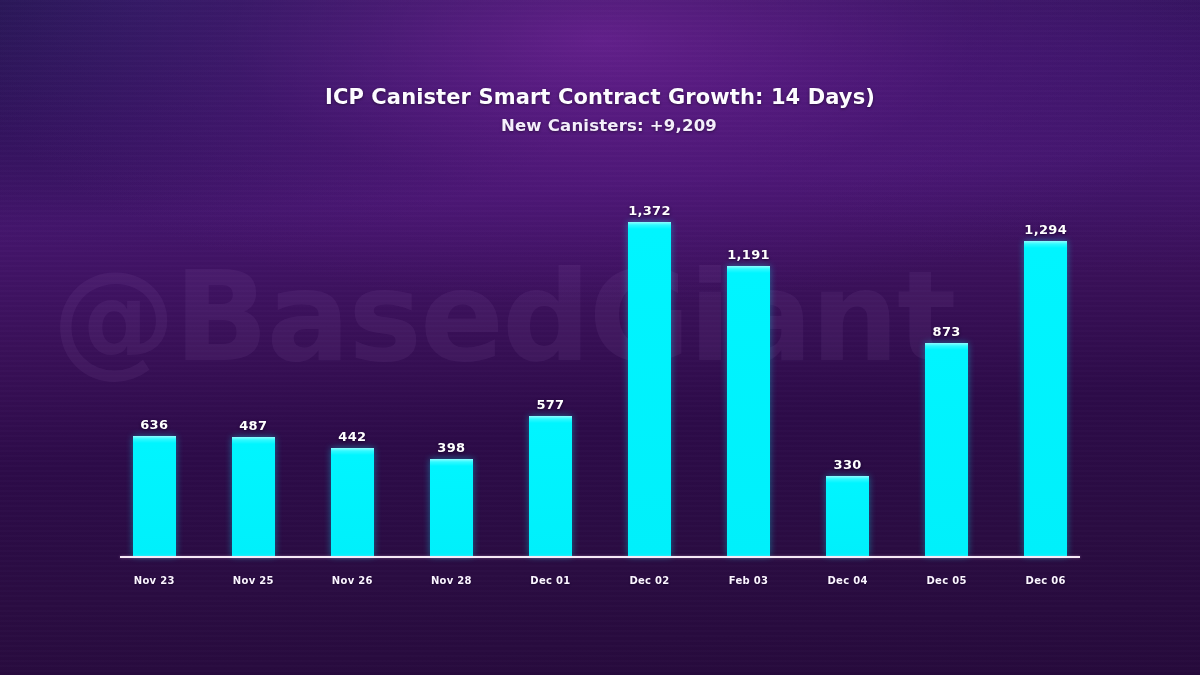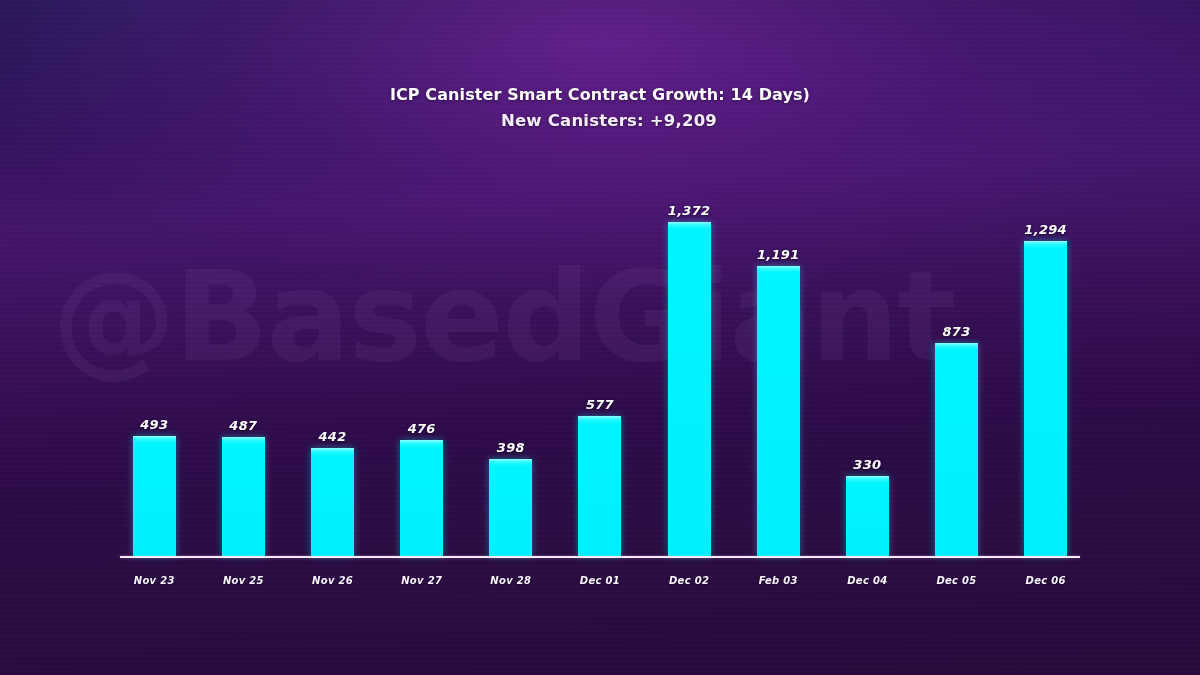--- a/index.html
+++ b/index.html
@@ -43,21 +43,21 @@
     user-select:none;
     pointer-events:none;
   }
 
   
   #title-block {
     position:absolute; left:0; top:85px; width:1200px;
     text-align:center;
   }
   #chart-title {
-    font-size:16px; font-weight:bold; color:#fdfcff;
+    font-size:21px; font-weight:bold; color:#fdfcff;
     letter-spacing:0.1px;
     text-shadow:0 1px 3px rgba(0,0,0,0.45);
   }
   #chart-subtitle {
     margin-top:7px;
     font-size:16.5px; font-weight:bold; color:#f4eefb;
     letter-spacing:0.2px;
     text-shadow:0 1px 3px rgba(0,0,0,0.45);
     padding-left:18px;
   }
@@ -88,21 +88,20 @@
   }
 
   .bar-slot {
     position:relative;
     width:68.5px;
     height:100%;
     display:flex;
     flex-direction:column;
     justify-content:flex-end;
     align-items:center;
-    font-style:italic;
   }
 
   .bar-value {
     font-size:13px;
     font-weight:bold;
     color:#ffffff;
     letter-spacing:0.3px;
     margin-bottom:4px;
     text-shadow:0 1px 3px rgba(20,0,40,0.85);
     white-space:nowrap;
@@ -138,40 +137,35 @@
   <div id="watermark">@BasedGiant</div>
 
   <div id="title-block">
     <div id="chart-title">ICP Canister Smart Contract Growth: 14 Days)</div>
     <div id="chart-subtitle">New Canisters: +9,209</div>
   </div>
 
   <div id="plot">
     <div id="bars">
         <div class="bar-slot">
-          <div class="bar-value">493</div>
+          <div class="bar-value">636</div>
           <div class="bar" style="height: 120.02px;"></div>
           <div class="bar-label">Nov 23</div>
         </div>
         <div class="bar-slot">
           <div class="bar-value">487</div>
           <div class="bar" style="height: 118.56px;"></div>
           <div class="bar-label">Nov 25</div>
         </div>
         <div class="bar-slot">
           <div class="bar-value">442</div>
           <div class="bar" style="height: 107.6px;"></div>
           <div class="bar-label">Nov 26</div>
         </div>
         <div class="bar-slot">
-          <div class="bar-value">476</div>
-          <div class="bar" style="height: 115.88px;"></div>
-          <div class="bar-label">Nov 27</div>
-        </div>
-        <div class="bar-slot">
           <div class="bar-value">398</div>
           <div class="bar" style="height: 96.89px;"></div>
           <div class="bar-label">Nov 28</div>
         </div>
         <div class="bar-slot">
           <div class="bar-value">577</div>
           <div class="bar" style="height: 140.47px;"></div>
           <div class="bar-label">Dec 01</div>
         </div>
         <div class="bar-slot">

